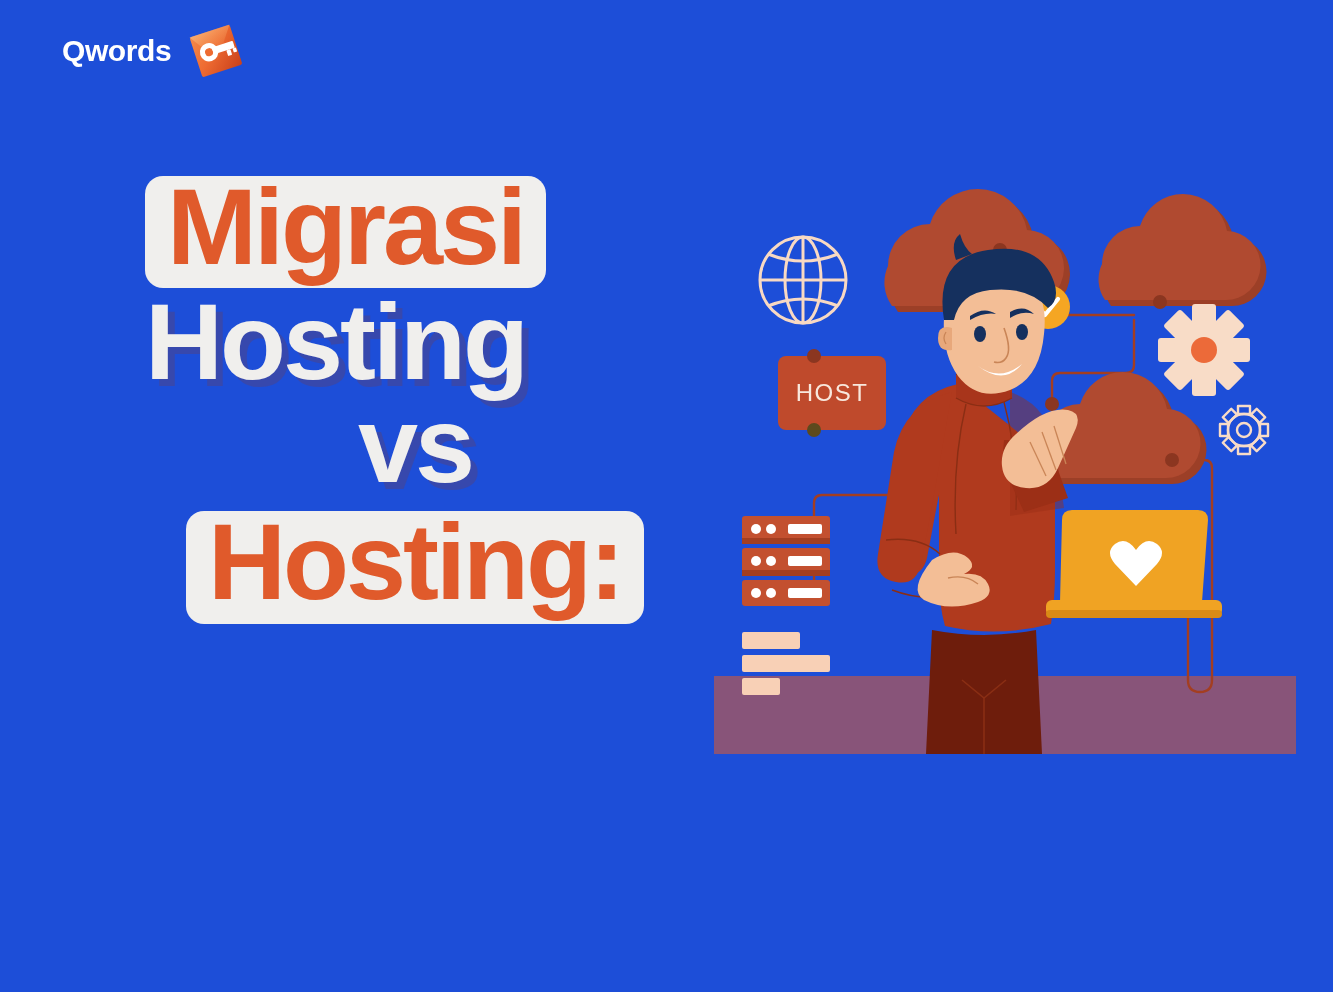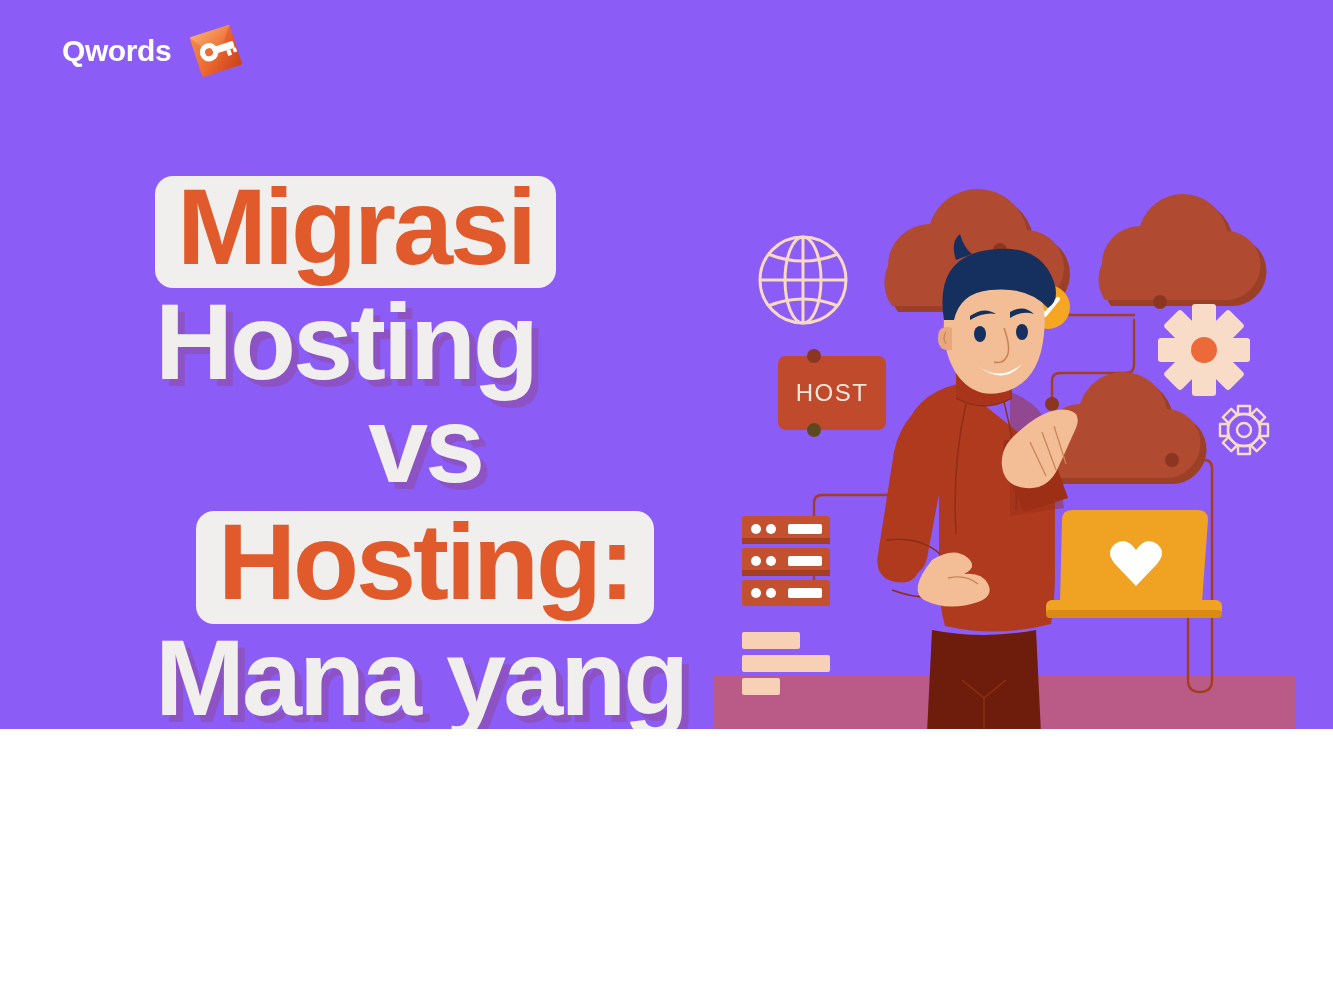--- a/index.html
+++ b/index.html
@@ -8,22 +8,22 @@
   }
   body {
     width: 1333px;
     height: 992px;
     overflow: hidden;
     font-family: "Liberation Sans", sans-serif;
   }
   #poster {
     position: relative;
     width: 1333px;
-    height: 729px;
-    background: #8b5cf6;
+    height: 992px;
+    background: #1d4ed8;
     overflow: hidden;
   }
 
   
   #brand {
     position: absolute;
     left: 62px;
     top: 20px;
     display: flex;
     align-items: center;
@@ -40,21 +40,21 @@
   }
   #brand-mark {
     width: 62px;
     height: 62px;
     position: relative;
   }
 
   
   #headline {
     position: absolute;
-    left: 155px;
+    left: 145px;
     top: 176px;
     width: 540px;
   }
   .hl-line {
     display: block;
     font-family: "Liberation Sans", sans-serif;
     font-weight: bold;
     font-size: 108px;
     line-height: 0.93;
     letter-spacing: -3px;
@@ -138,23 +138,20 @@
 
     <div id="line-2">
       <span class="hl-line hl-plain">Hosting</span>
     </div>
 
     <div id="line-3" class="hl-row">
       <span class="hl-line hl-plain">vs</span>
       <span class="hl-line hl-boxed-wrap">Hosting:</span>
     </div>
 
-    <div id="line-4">
-      <span class="hl-line hl-plain">Mana yang</span>
-    </div>
 
 
   </div>
 
   <div id="illustration">
     <svg width="600" height="620" viewBox="0 0 600 620" aria-hidden="true">
 
       <rect x="10" y="516" width="582" height="78" fill="#E05A2B" opacity="0.55"></rect>
 
       <g fill="none" stroke="#A33E21" stroke-width="2.4" stroke-linecap="round">

